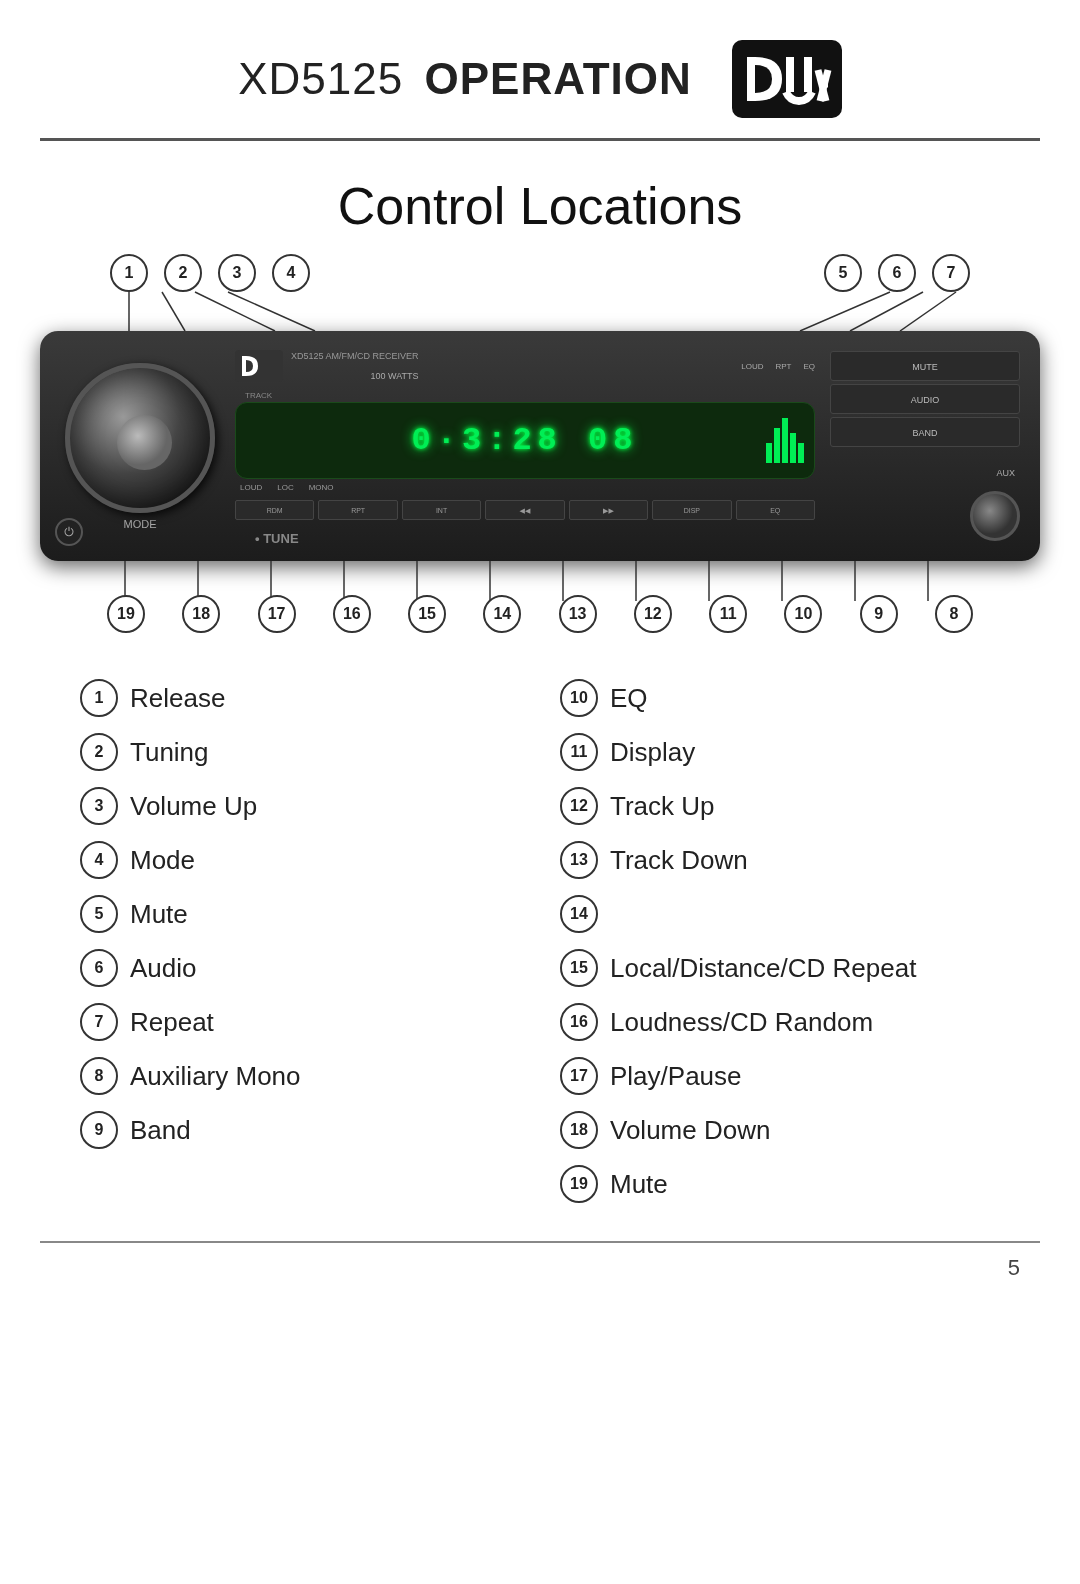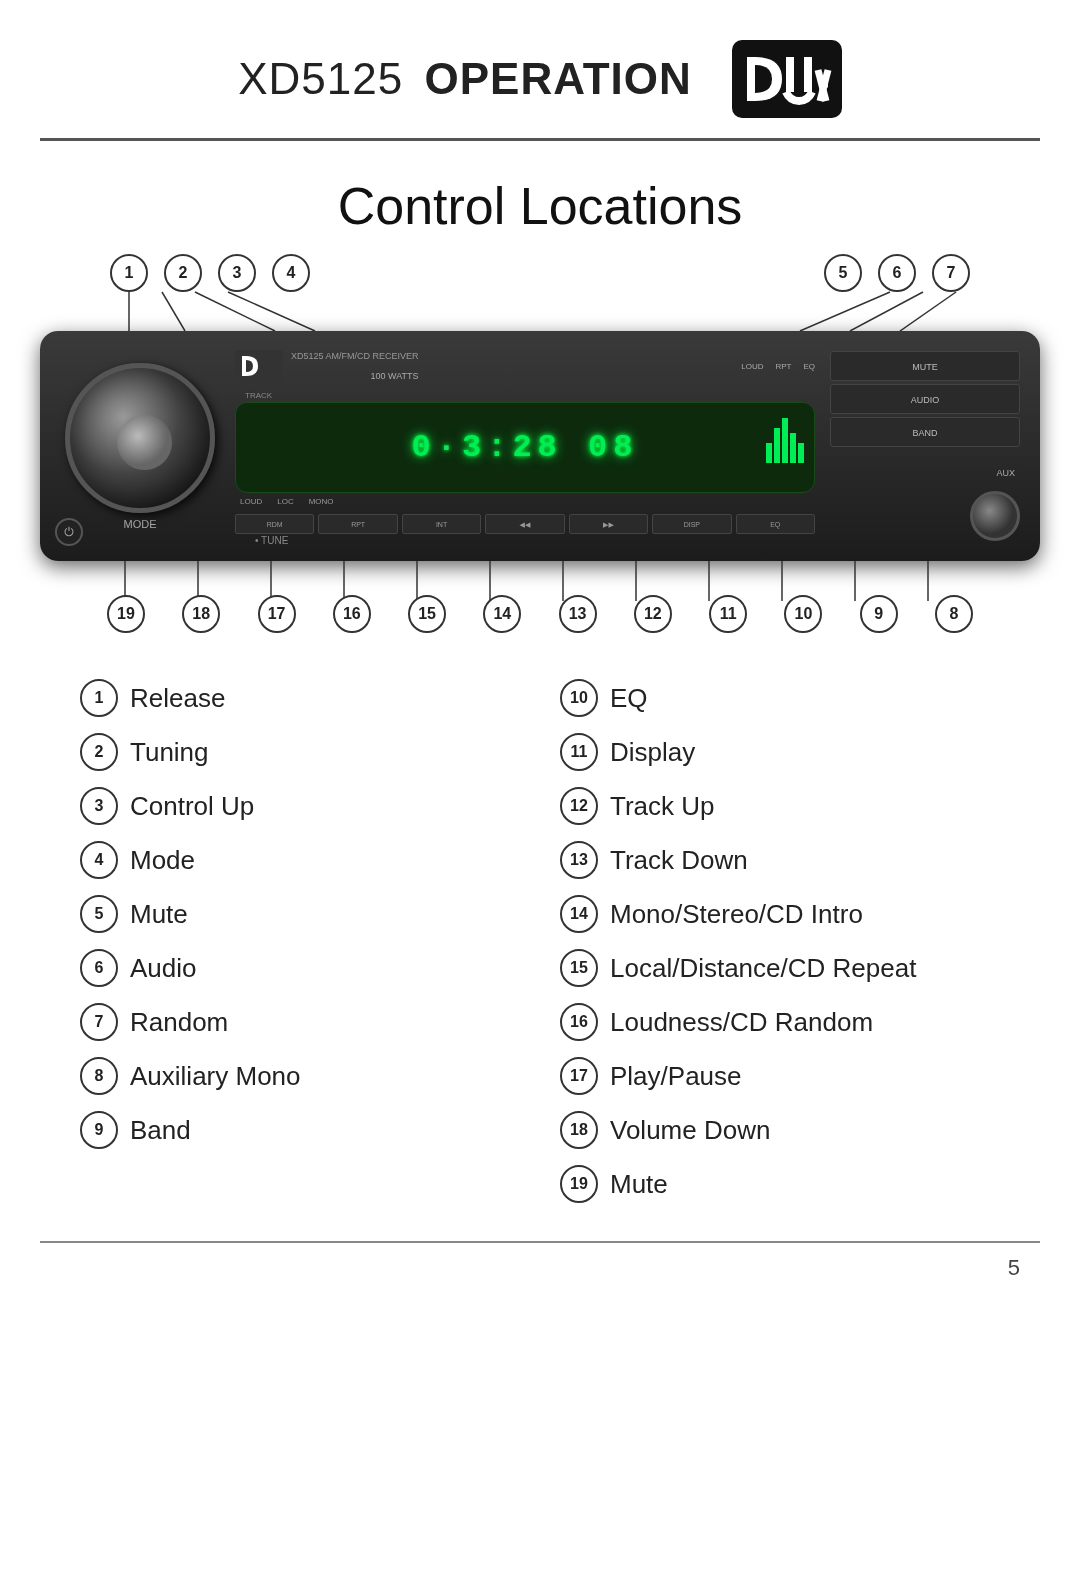--- a/index.html
+++ b/index.html
@@ -376,21 +376,21 @@
       <div class="bottom-buttons-row">
         <div class="small-btn">RDM</div>
         <div class="small-btn">RPT</div>
         <div class="small-btn">INT</div>
         <div class="small-btn">◀◀</div>
         <div class="small-btn">▶▶</div>
         <div class="small-btn">DISP</div>
         <div class="small-btn">EQ</div>
       </div>
 
-      <div style="color:#888; font-size:10px; margin-top:1px; padding-left:20px;">• TUNE</div>
+      <div style="color:#888; font-size:13px; margin-top:11px; padding-left:20px;font-weight:bold;">• TUNE</div>
     </div>
 
     <div class="face-right">
       <div class="right-btn-group">
         <div class="r-btn">MUTE</div>
         <div class="r-btn">AUDIO</div>
         <div class="r-btn">BAND</div>
       </div>
       <div style="display:flex; flex-direction:column; align-items:flex-end; gap:13px;">
         <div style="color:#aaa; font-size:9px; margin-right:5px;">AUX</div>
@@ -442,37 +442,37 @@
     <div class="control-item">
       <div class="callout">1</div>
       <span class="control-label">Release</span>
     </div>
     <div class="control-item">
       <div class="callout">2</div>
       <span class="control-label">Tuning</span>
     </div>
     <div class="control-item">
       <div class="callout">3</div>
-      <span class="control-label">Control Up</span>
+      <span class="control-label">Volume Up</span>
     </div>
     <div class="control-item">
       <div class="callout">4</div>
       <span class="control-label">Mode</span>
     </div>
     <div class="control-item">
       <div class="callout">5</div>
       <span class="control-label">Mute</span>
     </div>
     <div class="control-item">
       <div class="callout">6</div>
       <span class="control-label">Audio</span>
     </div>
     <div class="control-item">
       <div class="callout">7</div>
-      <span class="control-label">Random</span>
+      <span class="control-label">Repeat</span>
     </div>
     <div class="control-item">
       <div class="callout">8</div>
       <span class="control-label">Auxiliary Mono</span>
     </div>
     <div class="control-item">
       <div class="callout">9</div>
       <span class="control-label">Band</span>
     </div>
   </div>
@@ -489,21 +489,20 @@
     <div class="control-item">
       <div class="callout">12</div>
       <span class="control-label">Track Up</span>
     </div>
     <div class="control-item">
       <div class="callout">13</div>
       <span class="control-label">Track Down</span>
     </div>
     <div class="control-item">
       <div class="callout">14</div>
-      <span class="control-label">Mono/Stereo/CD Intro</span>
     </div>
     <div class="control-item">
       <div class="callout">15</div>
       <span class="control-label">Local/Distance/CD Repeat</span>
     </div>
     <div class="control-item">
       <div class="callout">16</div>
       <span class="control-label">Loudness/CD Random</span>
     </div>
     <div class="control-item">

